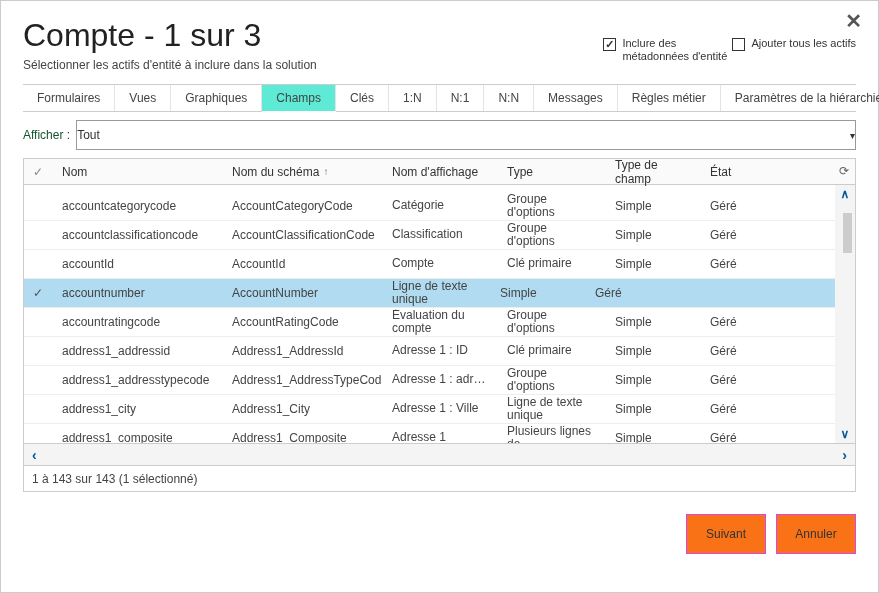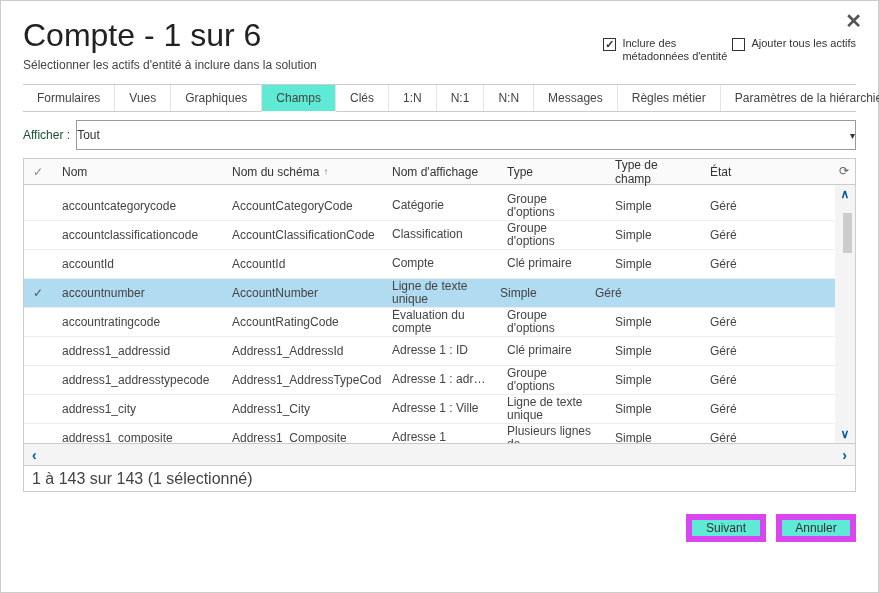--- a/index.html
+++ b/index.html
@@ -48,34 +48,34 @@
   .row .c-type, .row .c-disp { white-space:normal; line-height:1.1;}
   
   .vscroll { position:absolute; right:0; top:0; bottom:0; width:20px; background:#f4f4f4; display:flex; flex-direction:column; justify-content:space-between; align-items:center;}
   .vscroll .arr { font-size:12px; color:#005a9e; cursor:pointer; font-weight:bold; padding:2px 0;}
   .vscroll .thumb { position:absolute; right:3px; top:28px; width:9px; height:40px; background:#ccc;}
   
   .hscroll { height:22px; display:flex; align-items:center; border-top:1px solid #ccc; background:#f4f4f4; padding:0 4px;}
   .hscroll .arr { font-size:14px; color:#005a9e; cursor:pointer; font-weight:bold; padding:0 4px;}
   .hscroll .track { flex:1; height:10px; background:#f4f4f4; position:relative;}
   
-  .status { padding:6px 8px; border:1px solid #ccc; border-top:none; font-size:16px; color:#444; height:26px; display:flex; align-items:center;}
+  .status { padding:6px 8px; border:1px solid #ccc; border-top:none; font-size:12px; color:#444; height:26px; display:flex; align-items:center;}
   
   .footer { display:flex; justify-content:flex-end; gap:10px; margin-top:22px;}
-  .btn { min-width:80px; height:28px; border:6px solid #d946ef; background:#5eead4; display:flex; align-items:center; justify-content:center; font-size:12px; cursor:pointer;}
+  .btn { min-width:80px; height:40px; border:1px solid #d946ef; background:#f97316; display:flex; align-items:center; justify-content:center; font-size:12px; cursor:pointer;}
 </style>
 </head>
 <body>
 
 <div class="window">
   <div class="close">✕</div>
 
   <div class="header-row">
     <div class="header-left">
-      <div class="title">Compte - 1 sur 6</div>
+      <div class="title">Compte - 1 sur 3</div>
       <div class="subtitle">Sélectionner les actifs d'entité à inclure dans la solution</div>
     </div>
     <div class="header-opts">
       <div class="chk">
         <div class="box checked"></div>
         <div class="lbl">Inclure des métadonnées d'entité</div>
       </div>
       <div class="chk">
         <div class="box"></div>
         <div class="lbl">Ajouter tous les actifs</div>

